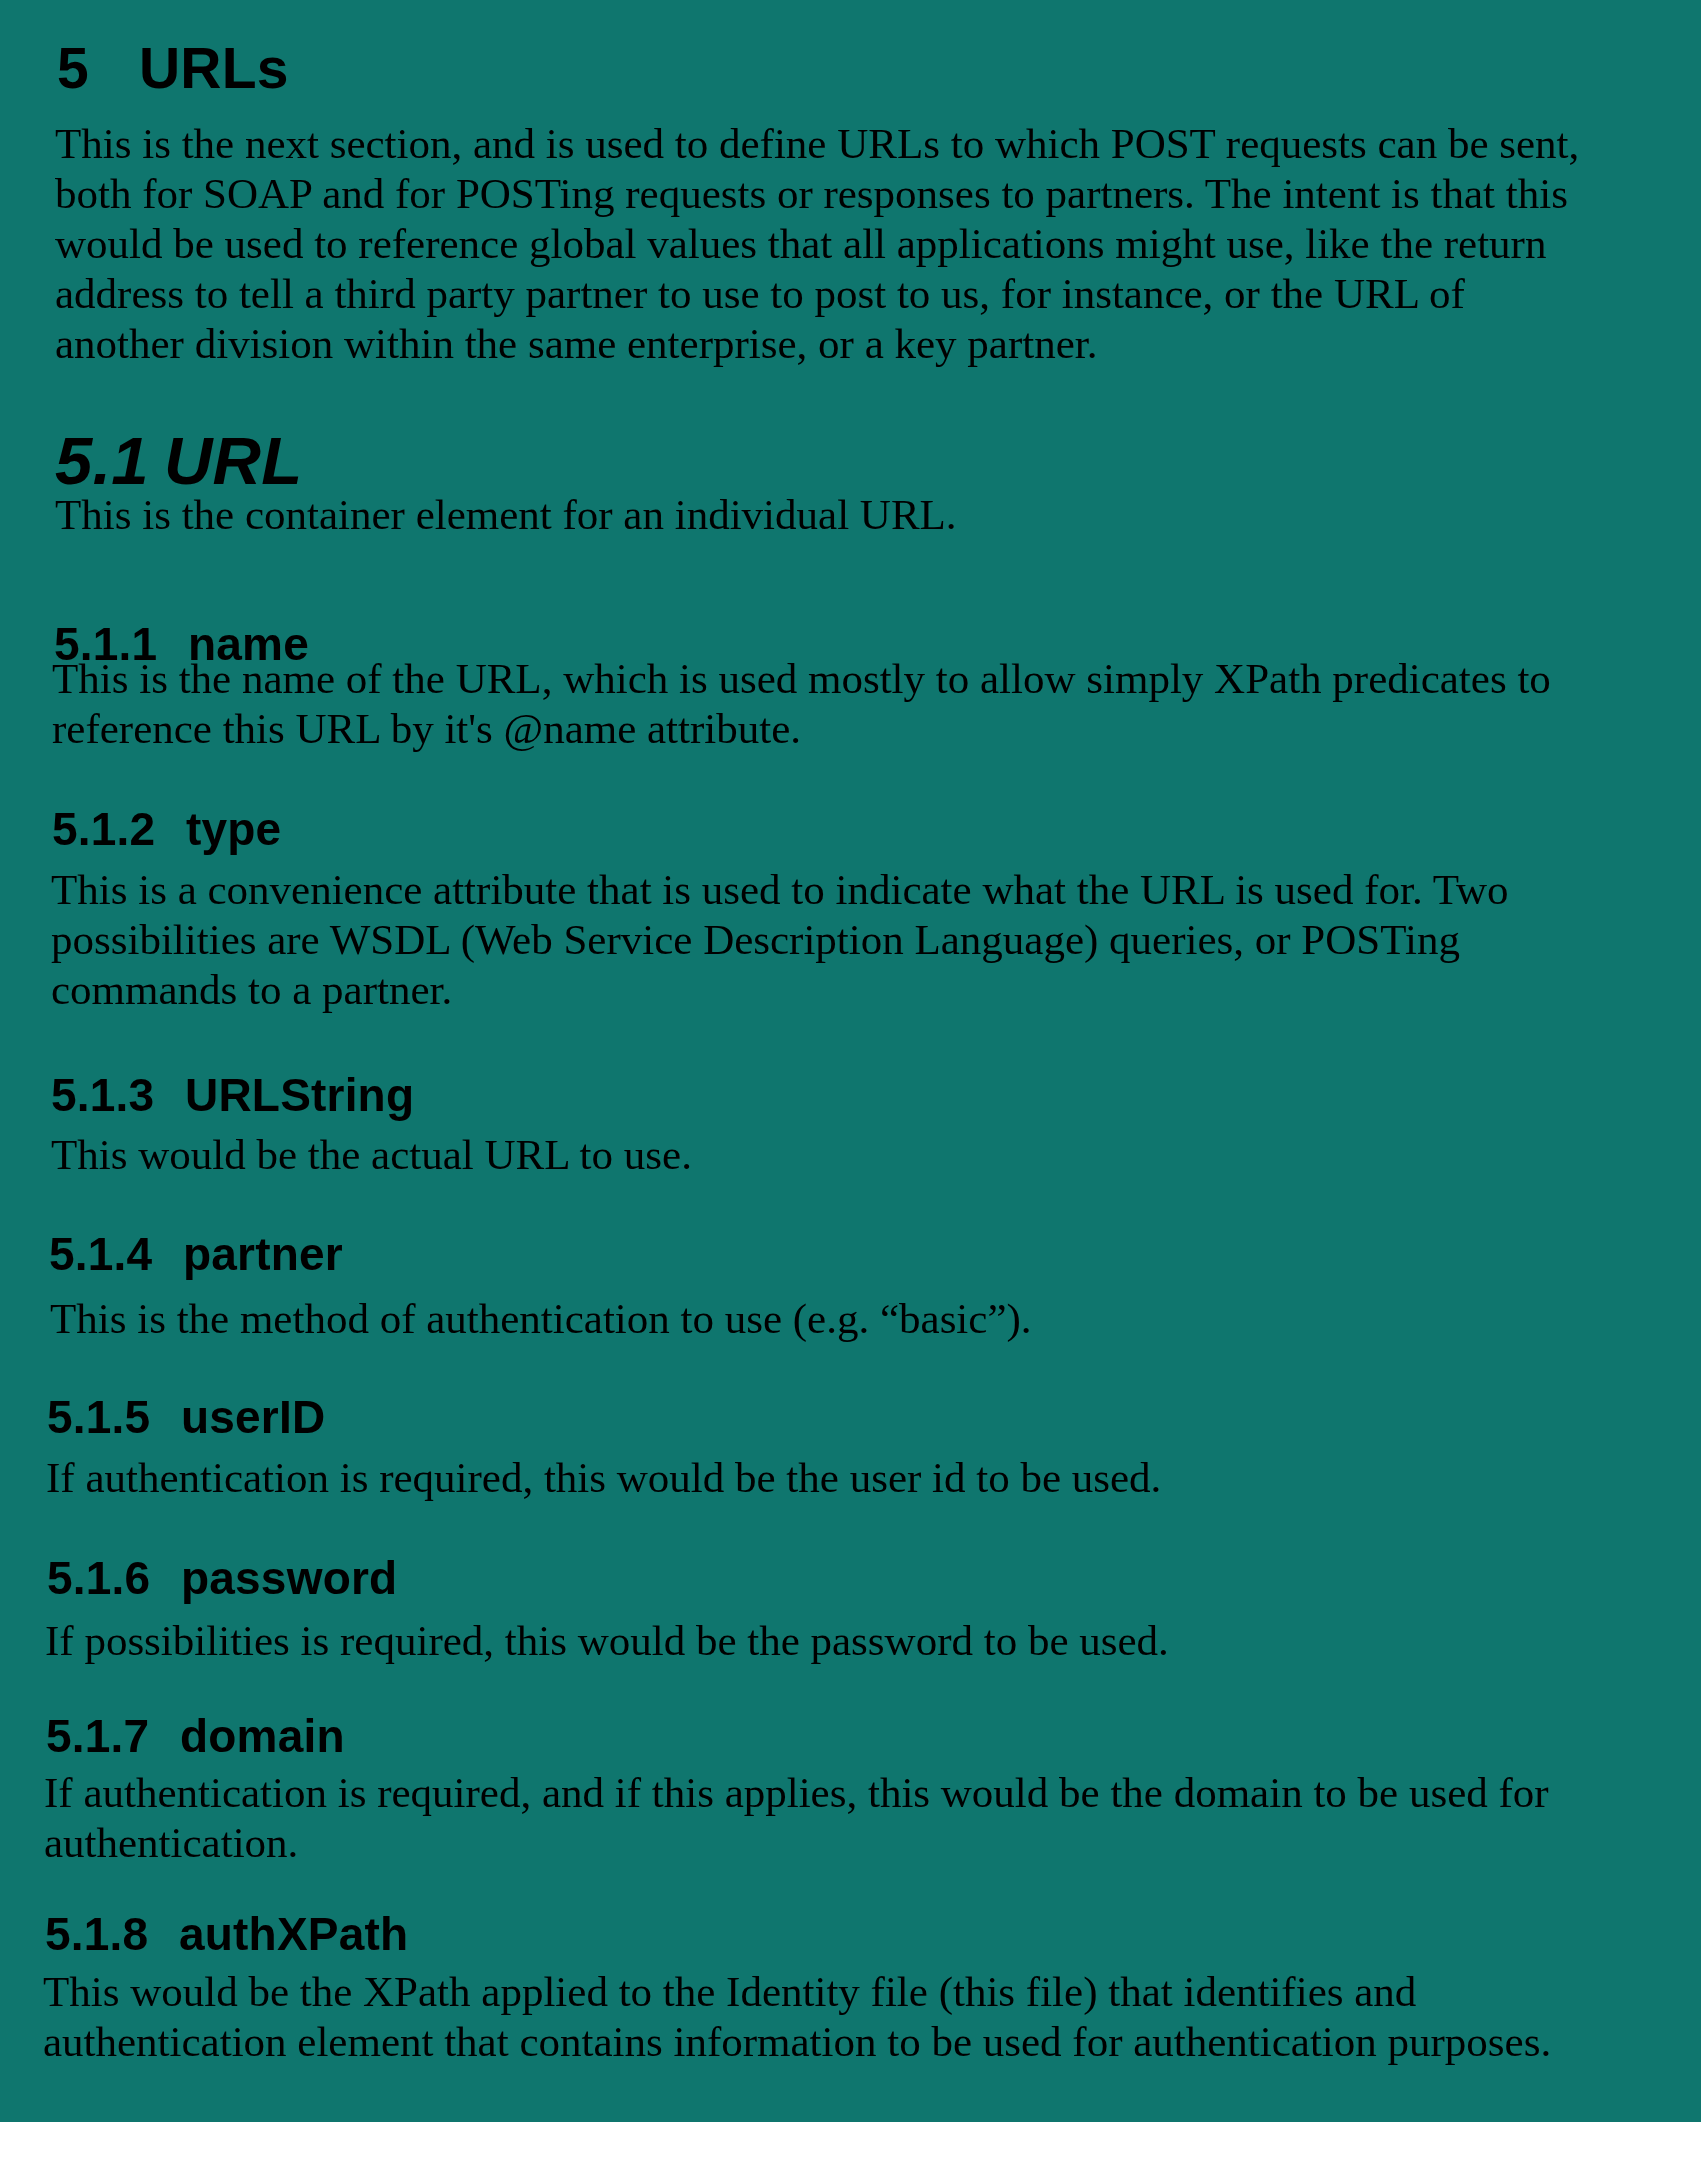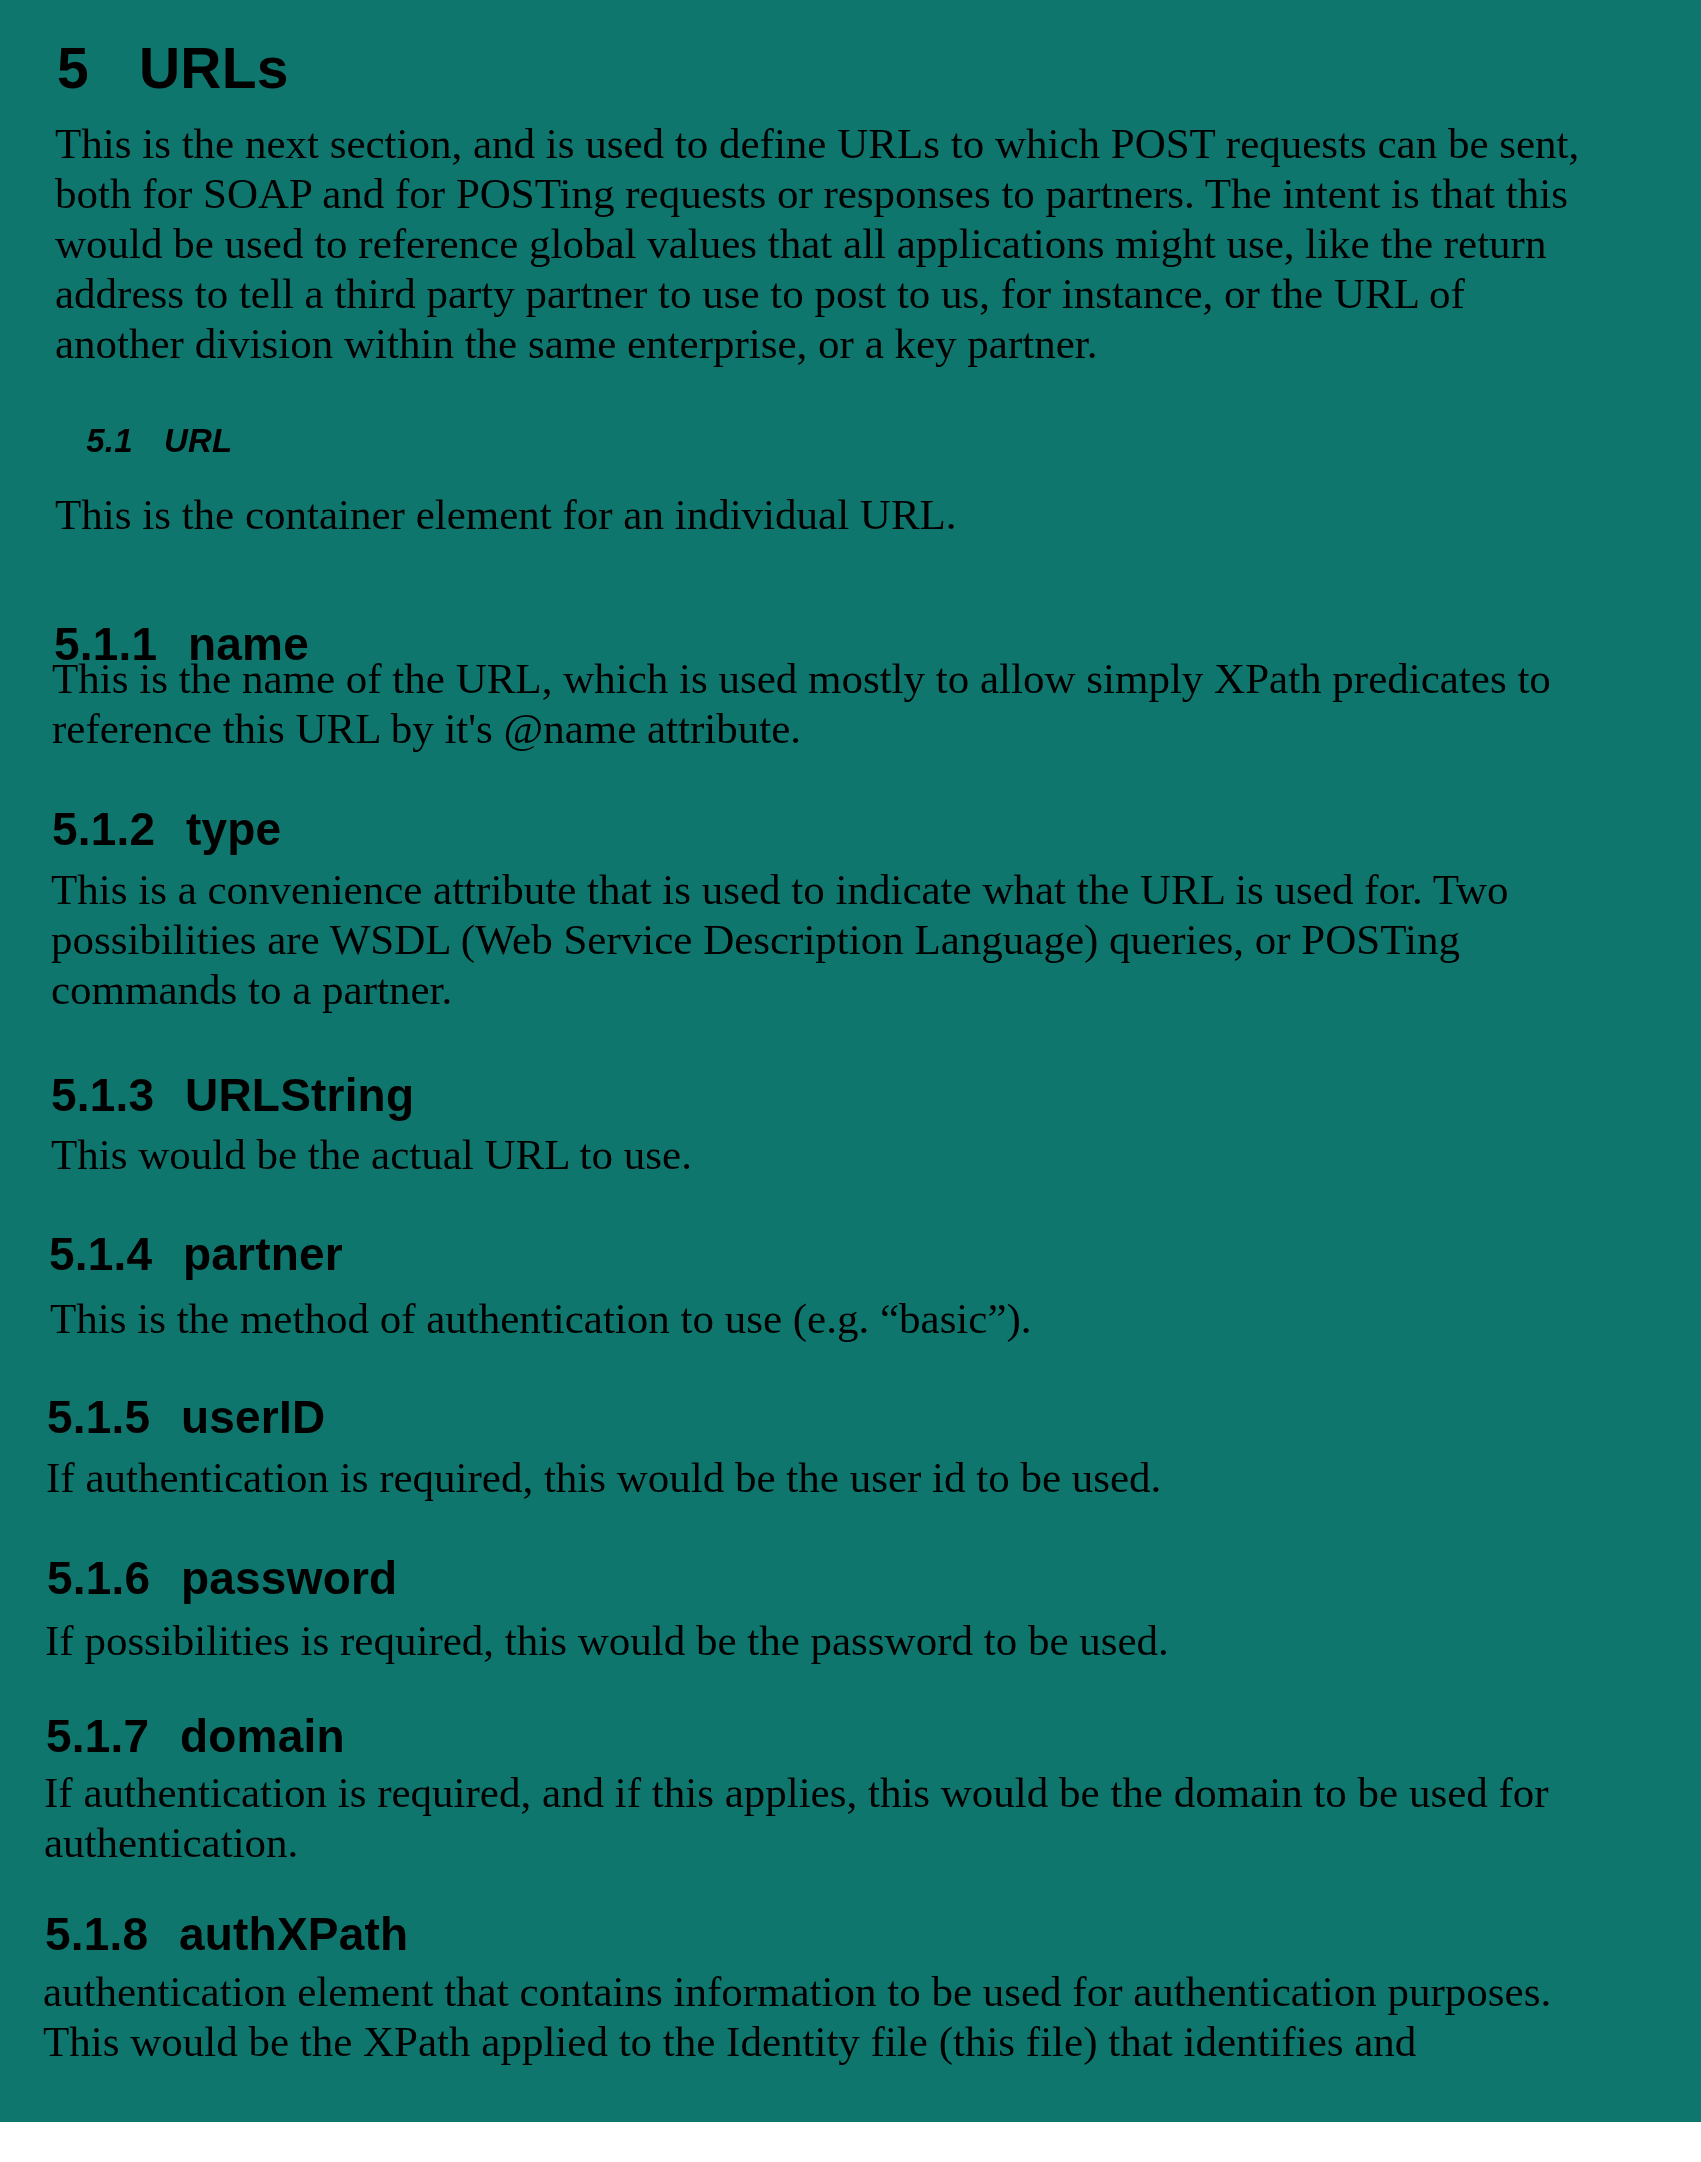--- a/index.html
+++ b/index.html
@@ -4,21 +4,21 @@
 <style>
   html, body { margin: 0; padding: 0; background: #ffffff; }
   body { width: 1701px; height: 2163px; position: relative; overflow: hidden; color: #000; }
   .page { position: absolute; left: 0; top: 0; width: 1701px; height: 2122px; background: #0f766e; }
   .h1, .h2, .h3 {
     position: absolute; margin: 0; white-space: nowrap;
     font-family: "Liberation Sans", "DejaVu Sans", sans-serif; font-weight: bold;
     line-height: 1.2; letter-spacing: 0.2px;
   }
   .h1 { font-size: 57px; }
-  .h2 { font-size: 33px; font-style: italic; text-align: center; }
+  .h2 { font-size: 67px; font-style: italic; }
   .h3 { font-size: 46px; }
   .num { display: inline-block; }
   .h1 .num { width: 82px; }
   .h2 .num { width: 109px; }
   .h3 .num { width: 134px; }
   .para {
     position: absolute; margin: 0;
     font-family: "Liberation Serif", "DejaVu Serif", serif;
     font-size: 43px; line-height: 50px; white-space: nowrap;
   }
@@ -97,18 +97,18 @@
   </h3>
   <div class="para" style="left:44px; top:1768px;">
     <span class="line">If authentication is required, and if this applies, this would be the domain to be used for</span>
     <span class="line">authentication.</span>
   </div>
 
   <h3 class="h3" style="left:45px; top:1907px;">
     <span class="num">5.1.8</span><span>authXPath</span>
   </h3>
   <div class="para" style="left:43px; top:1967px;">
+    <span class="line">This would be the XPath applied to the Identity file (this file) that identifies and</span>
     <span class="line">authentication element that contains information to be used for authentication purposes.</span>
-    <span class="line">This would be the XPath applied to the Identity file (this file) that identifies and</span>
   </div>
 
 </div>
 
 
 </body></html>

